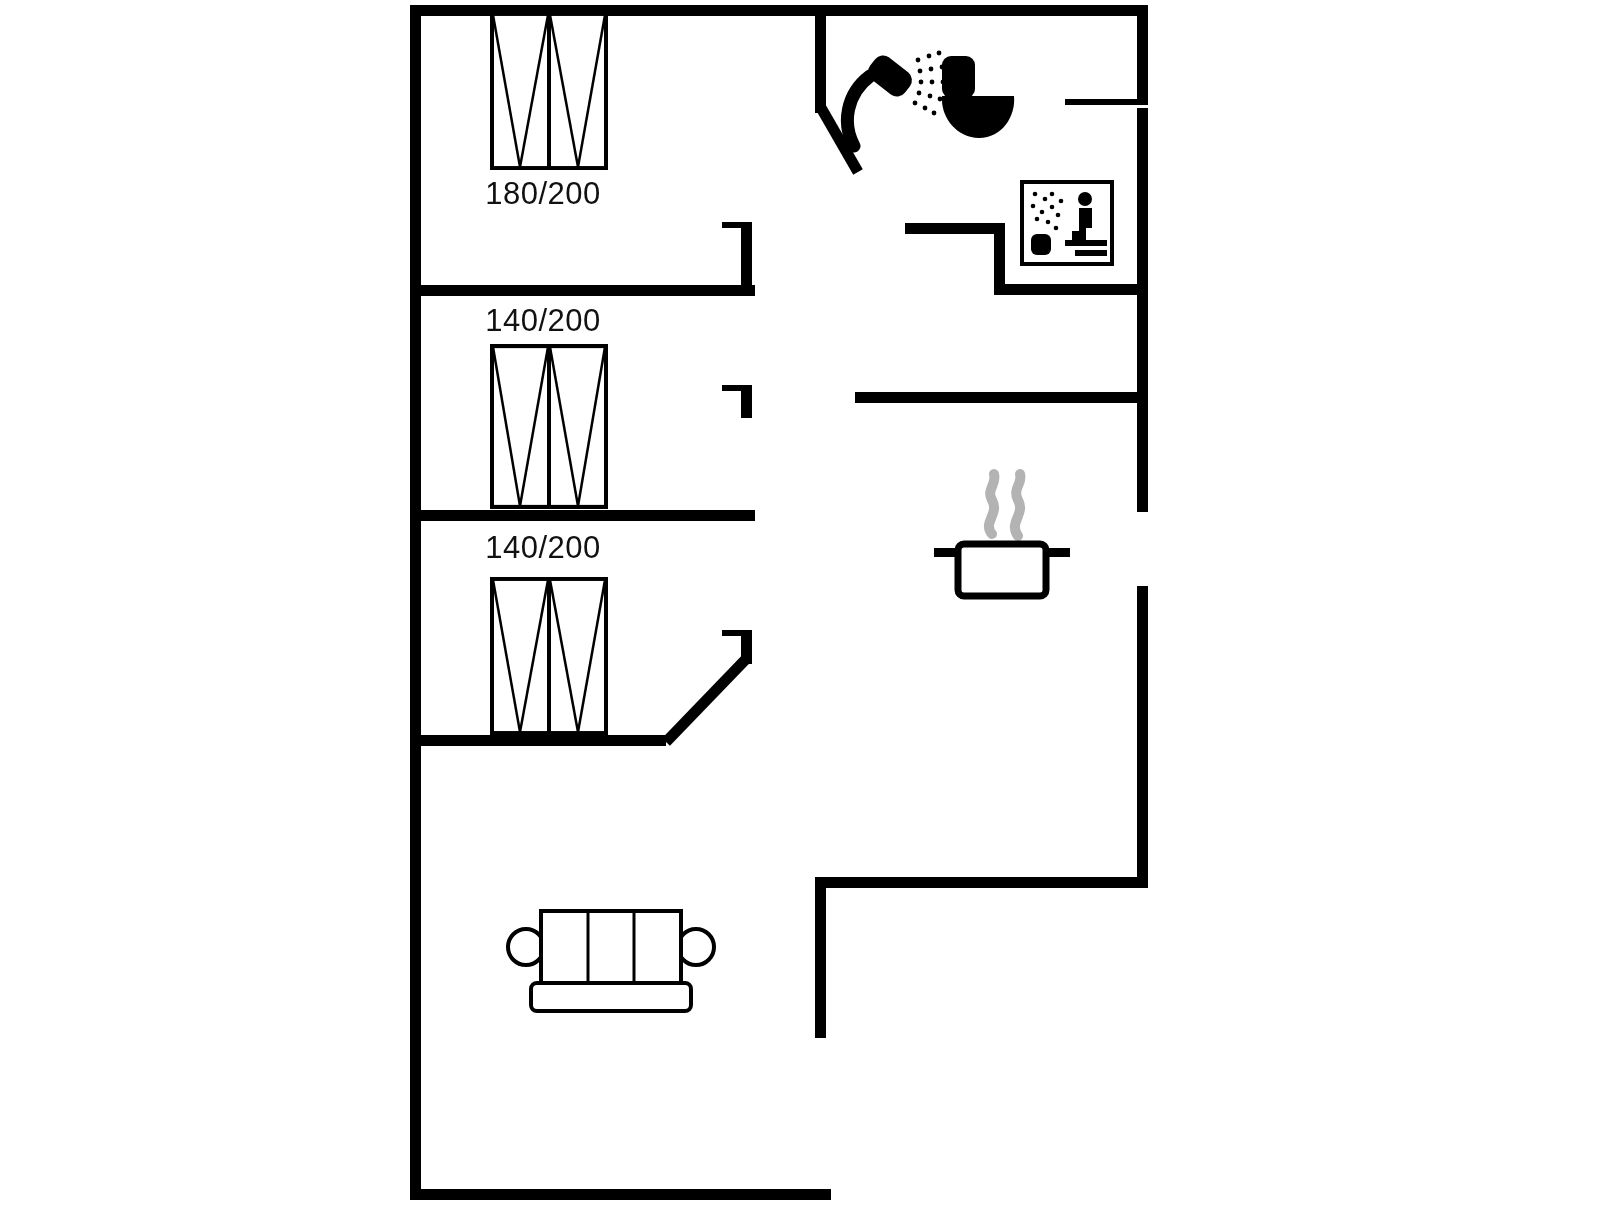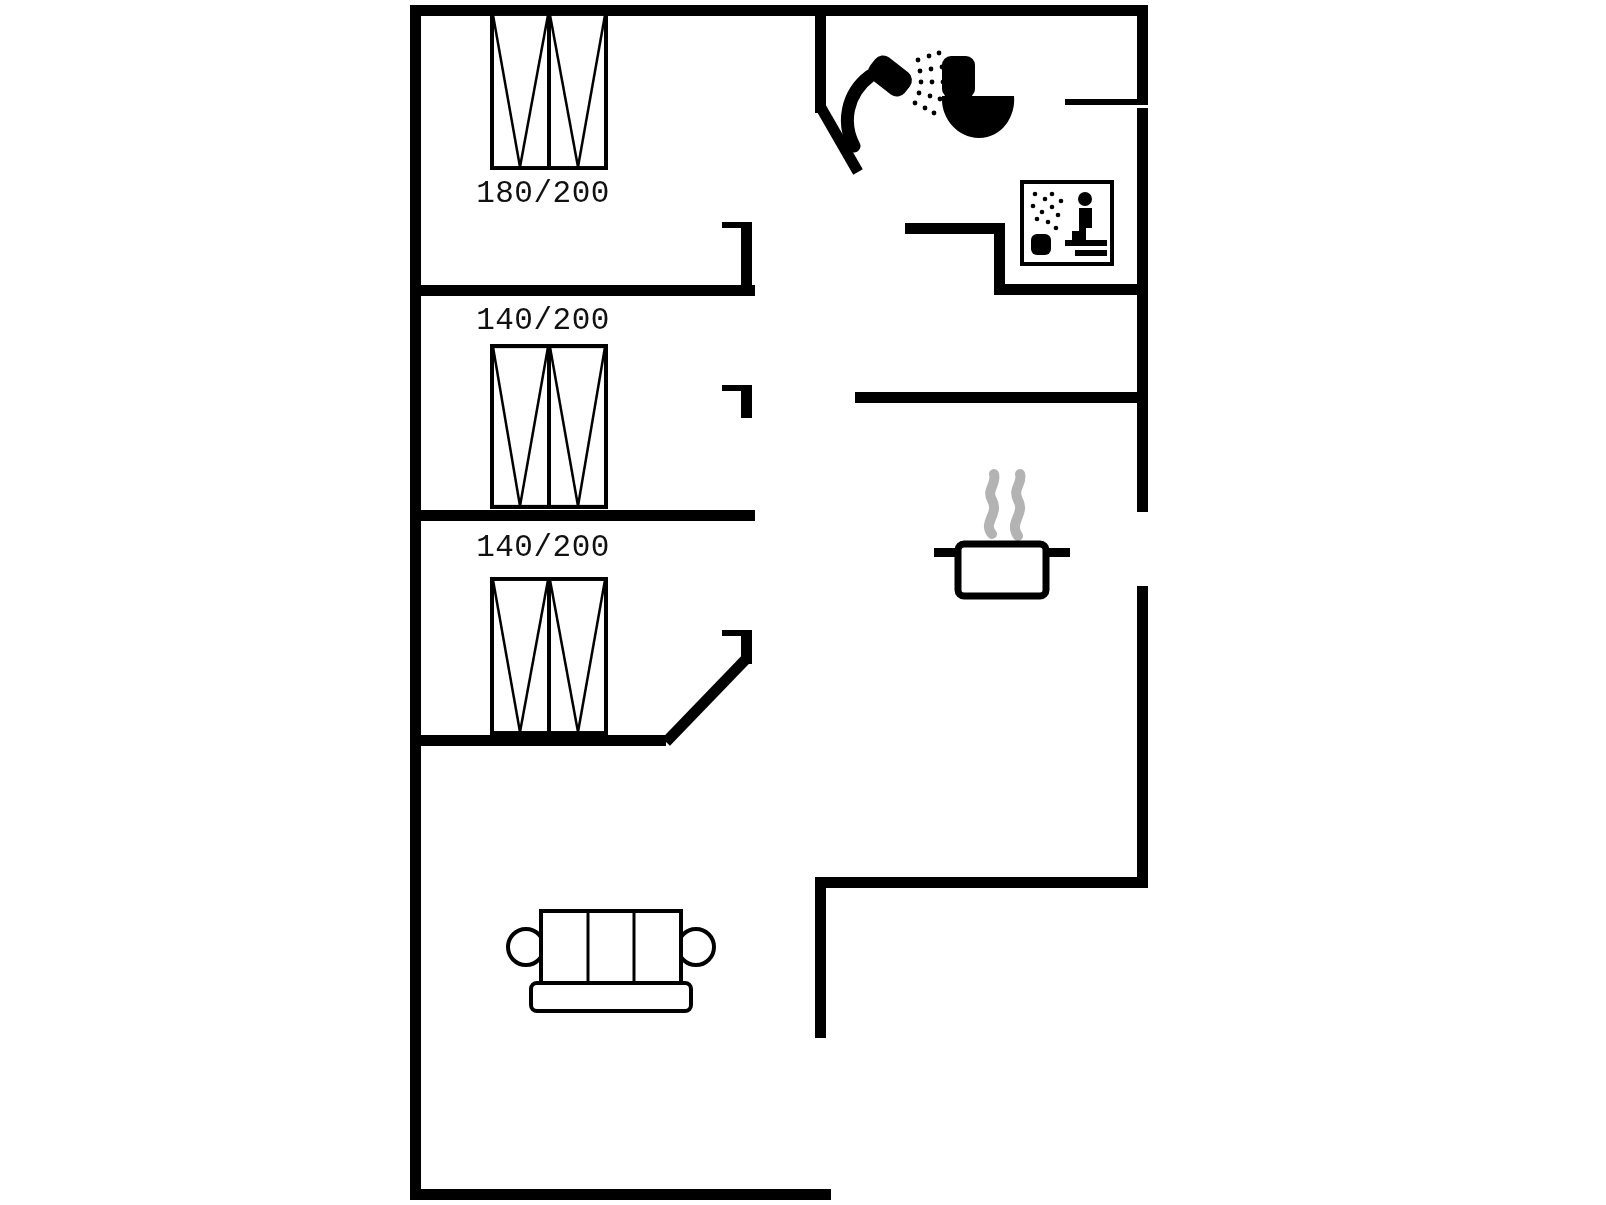--- a/index.html
+++ b/index.html
@@ -1,16 +1,16 @@
 <!DOCTYPE html>
 <html><head>
 <meta charset="utf-8">
 <style>
   html,body{margin:0;padding:0;background:#ffffff;}
-  .canvas{position:relative;width:1606px;height:1205px;background:#fff;font-family:Liberation Mono, monospace;overflow:hidden;}
+  .canvas{position:relative;width:1606px;height:1205px;background:#fff;font-family:Liberation Sans, sans-serif;overflow:hidden;}
   .wall{position:absolute;background:#000;}
   .overlay{position:absolute;left:0;top:0;pointer-events:none;}
   .bed{position:absolute;line-height:0;}
   .bed-label{position:absolute;width:190px;text-align:center;font-size:31px;color:#111;letter-spacing:.5px;}
   .icon{position:absolute;line-height:0;}
   .sauna-box{position:absolute;border:4px solid #000;background:#fff;box-sizing:border-box;display:flex;align-items:center;justify-content:center;}
 </style>
 </head>
 <body>
 

